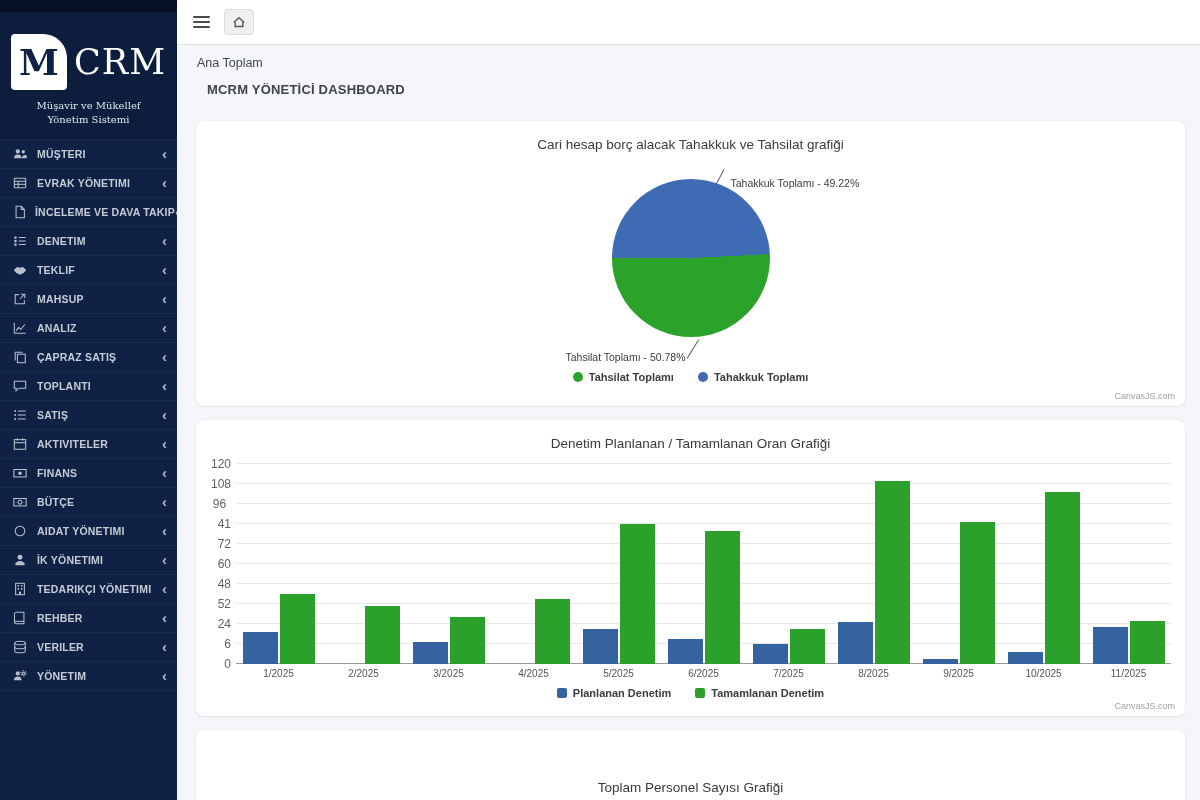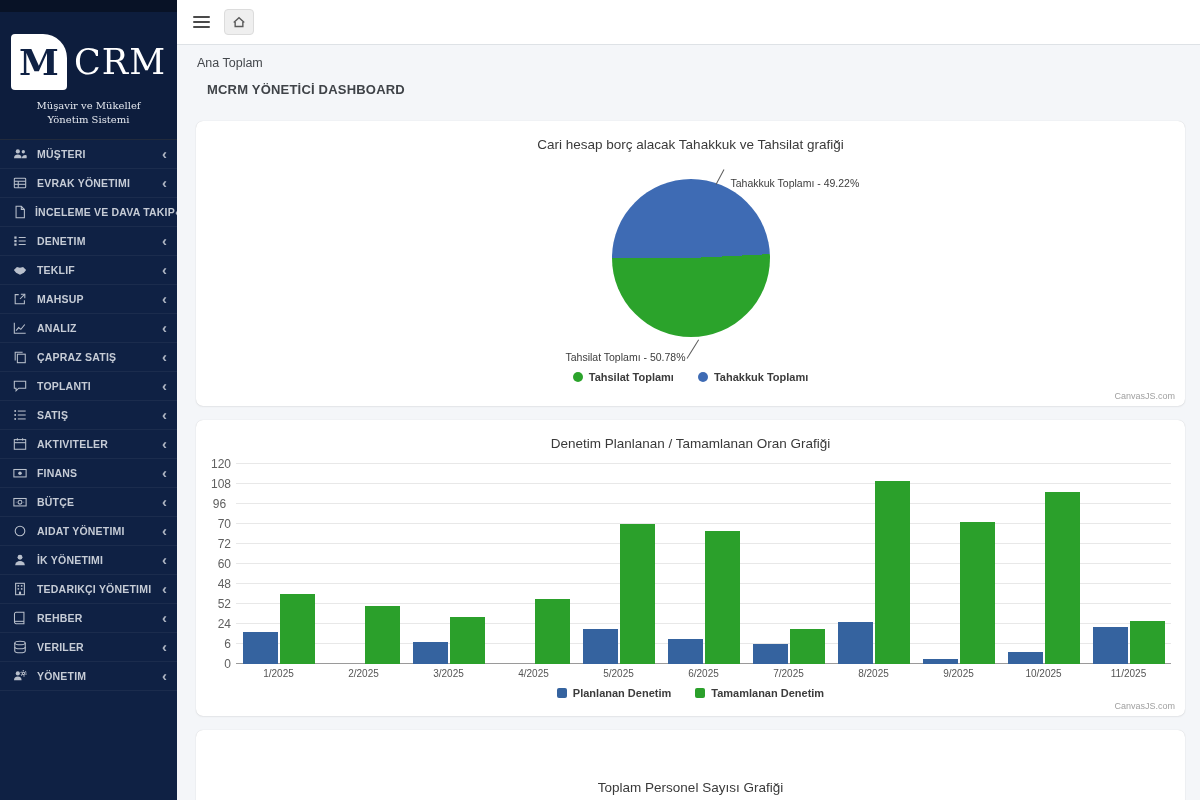--- a/index.html
+++ b/index.html
@@ -447,21 +447,21 @@
             <div class="ytick" style="bottom: 20%;">24</div>
             <div class="gridline" style="bottom: 30%;"></div>
             <div class="ytick" style="bottom: 30%;">52</div>
             <div class="gridline" style="bottom: 40%;"></div>
             <div class="ytick" style="bottom: 40%;">48</div>
             <div class="gridline" style="bottom: 50%;"></div>
             <div class="ytick" style="bottom: 50%;">60</div>
             <div class="gridline" style="bottom: 60%;"></div>
             <div class="ytick" style="bottom: 60%;">72</div>
             <div class="gridline" style="bottom: 70%;"></div>
-            <div class="ytick" style="bottom: 70%;">70</div>
+            <div class="ytick" style="bottom: 70%;">41</div>
             <div class="gridline" style="bottom: 80%;"></div>
             <div class="ytick" style="bottom: 80%; text-align: center;">96</div>
             <div class="gridline" style="bottom: 90%;"></div>
             <div class="ytick" style="bottom: 90%;">108</div>
             <div class="gridline" style="bottom: 100%;"></div>
             <div class="ytick" style="bottom: 100%;">120</div>
           </div>
         <div class="bar-cats" id="bar-cats">
             <div class="bar-cat">1/2025</div>
             <div class="bar-cat">2/2025</div>

